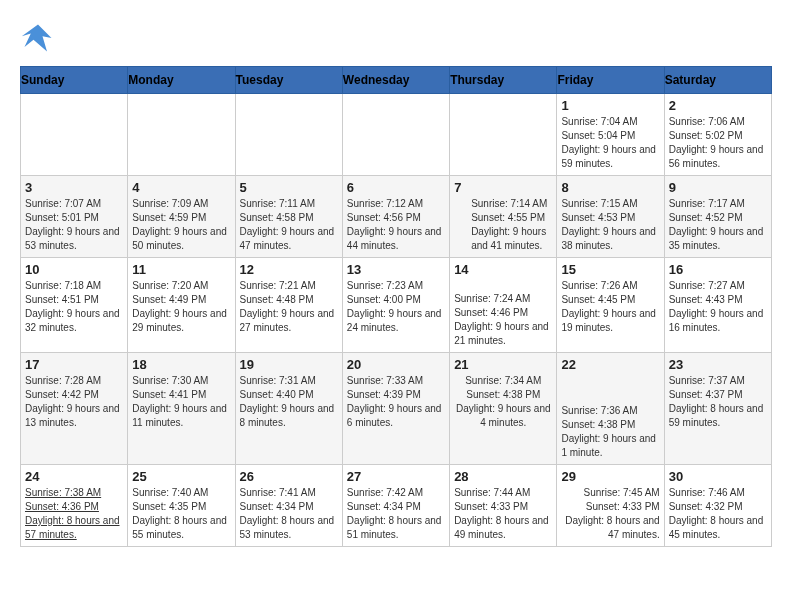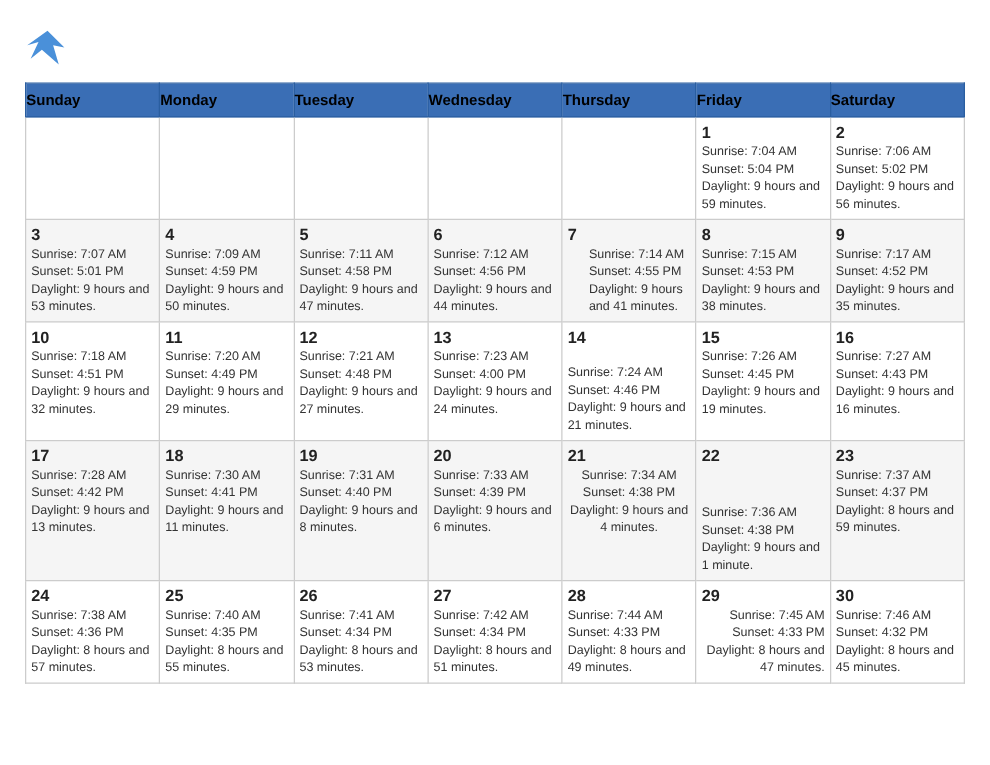--- a/index.html
+++ b/index.html
@@ -262,21 +262,21 @@
         <td>
           <div class="day-number">23</div>
           <div class="day-info" style="white-space: pre-line;">Sunrise: 7:37 AM
 Sunset: 4:37 PM
 Daylight: 8 hours and 59 minutes.</div>
         </td>
       </tr>
       <tr>
         <td>
           <div class="day-number">24</div>
-          <div class="day-info" style="white-space: pre-line;">Sunrise: 7:38 AM
+          <div class="day-info" style="white-space: pre-line; text-decoration: underline;">Sunrise: 7:38 AM
 Sunset: 4:36 PM
 Daylight: 8 hours and 57 minutes.</div>
         </td>
         <td>
           <div class="day-number">25</div>
           <div class="day-info" style="white-space: pre-line;">Sunrise: 7:40 AM
 Sunset: 4:35 PM
 Daylight: 8 hours and 55 minutes.</div>
         </td>
         <td>

